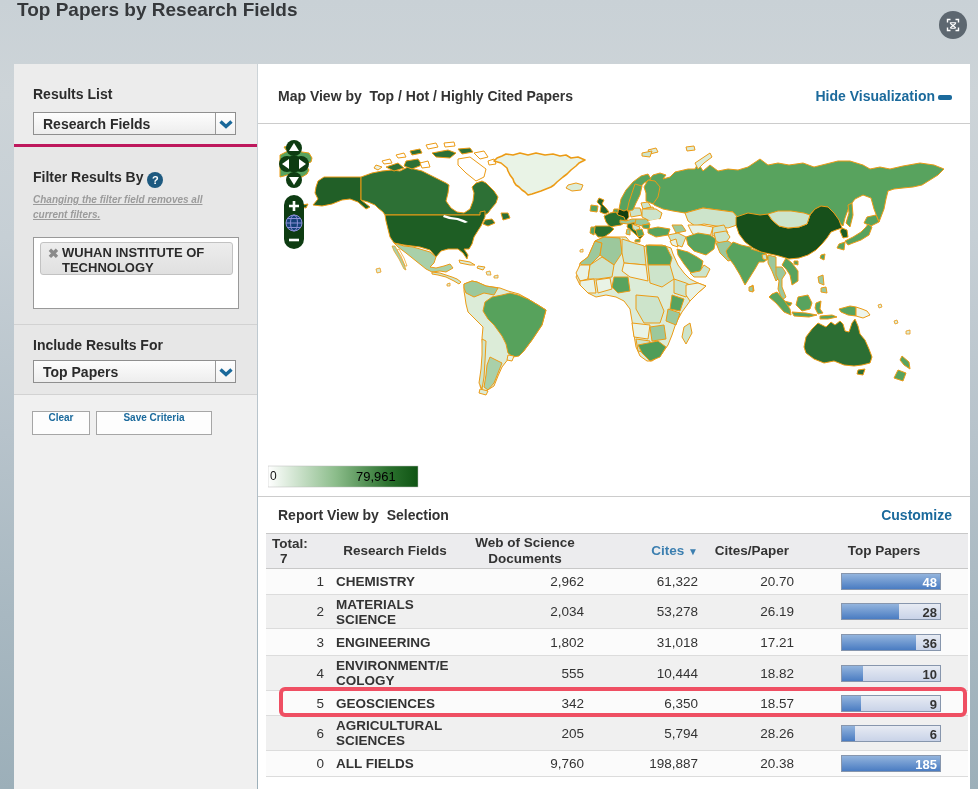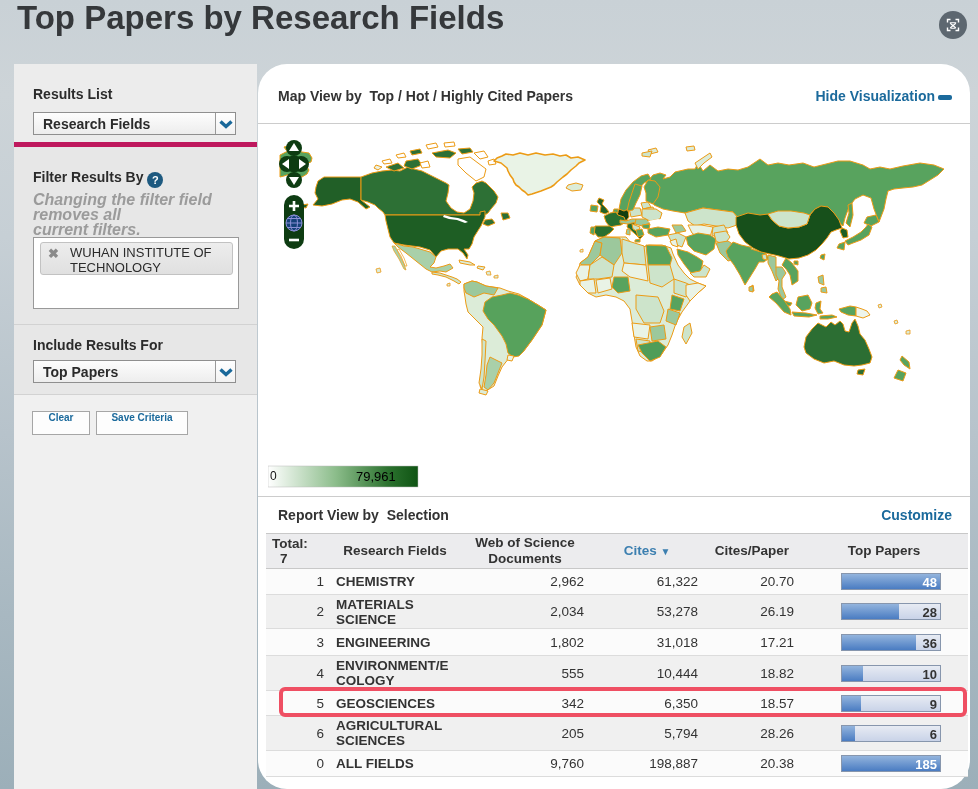--- a/index.html
+++ b/index.html
@@ -2,39 +2,39 @@
 <html><head>
 <meta charset="utf-8">
 <style>
 * { margin:0; padding:0; box-sizing:border-box; }
 html,body { width:978px; height:789px; overflow:hidden; }
 body {
   font-family:"Liberation Sans", sans-serif;
   background:linear-gradient(180deg,#c9d1d6 0%,#cdd4d8 12%,#c6cfd5 30%,#b7c3cb 55%,#a8b8c1 78%,#9cafb9 100%);
   position:relative;
 }
-.h1 { position:absolute; left:17px; top:-1px; font-size:33px; font-weight:bold; color:#35383b; letter-spacing:0px; }
+.h1 { position:absolute; left:17px; top:-1px; font-size:19px; font-weight:bold; color:#35383b; letter-spacing:0px; }
 .fsbtn { position:absolute; left:939px; top:11px; width:28px; height:28px; border-radius:50%; background:#5d6770; }
 .sidebar { position:absolute; left:14px; top:64px; width:243px; height:725px; background:#f0f0f0; }
-.sec1 { position:absolute; left:0; top:0; width:243px; height:83px; background:#ececec; border-bottom:5px solid #be185d; }
+.sec1 { position:absolute; left:0; top:0; width:243px; height:83px; background:#ececec; border-bottom:3px solid #be185d; }
 .sec2 { position:absolute; left:0; top:83px; width:243px; height:178px; background:#e7e7e7; border-bottom:1px solid #d2d2d2; }
 .sec3 { position:absolute; left:0; top:261px; width:243px; height:70px; background:#e7e7e7; border-bottom:1px solid #d2d2d2; }
 .slabel { font-size:14px; font-weight:bold; color:#2b2b2b; }
 .dd { position:absolute; left:19px; width:203px; height:23px; background:linear-gradient(#fdfdfd,#ededed); border:1px solid #8f8f8f; }
 .dd .txt { position:absolute; left:9px; top:3px; font-size:14px; font-weight:bold; color:#2b2b2b; }
 .dd .arr { position:absolute; right:0; top:0; width:20px; height:21px; background:linear-gradient(#ffffff,#f2f2f2); border-left:1px solid #999; }
 .qmark { display:inline-block; width:16px; height:16px; border-radius:50%; background:#1e5a80; color:#fff; font-size:11px; font-weight:bold; text-align:center; line-height:16px; vertical-align:-2px; }
-.ital { font-size:16px; font-style:italic; font-weight:bold; color:#9b9b9b; line-height:15px; }
+.ital { font-size:10px; font-style:italic; font-weight:bold; color:#9b9b9b; line-height:15px;text-decoration:underline; }
 .bluelink { color:#1b6a9c; font-weight:bold;margin-top:16px; }
 .listbox { position:absolute; left:19px; top:90px; width:206px; height:72px; background:#fff; border:1px solid #999; }
 .chip { position:absolute; left:6px; top:4px; width:193px; height:33px; background:linear-gradient(#ededed,#e0e0e0); border:1px solid #c2c2c2; border-radius:3px; }
 .chip .x { position:absolute; left:7px; top:3px; color:#8a8a8a; font-size:13px; font-weight:bold; }
-.chip .t { position:absolute; left:21px; top:2px; font-size:13px; font-weight:normal; color:#2b2b2b; line-height:15px;margin-left:8px; }
+.chip .t { position:absolute; left:21px; top:2px; font-size:13px; font-weight:bold; color:#2b2b2b; line-height:15px; }
 .btn { position:absolute; height:24px; background:#fdfdfd; border:1px solid #a6a6a6; color:#1b6a9c; font-weight:bold; font-size:10px; text-align:center; }
-.main { position:absolute; left:258px; top:64px; width:712px; height:725px; background:#ffffff;border-radius:29px; }
+.main { position:absolute; left:258px; top:64px; width:712px; height:725px; background:#ffffff; }
 .maphead { position:absolute; left:0; top:0; width:712px; height:60px; border-bottom:1px solid #cccccc; }
 .mh-t { position:absolute; left:20px; top:24px; font-size:14px; font-weight:bold; color:#333; }
 .hideviz { position:absolute; right:35px; top:24px; font-size:14px; font-weight:bold; color:#1b6a9c; }
 .minus { position:absolute; right:18px; top:31px; width:14px; height:5px; background:#1b6a9c; border-radius:2px; }
 .mapzone { position:absolute; left:0; top:61px; width:712px; height:372px; border-bottom:1px solid #cccccc; }
 .rephead { position:absolute; left:20px; top:443px; font-size:14px; font-weight:bold; color:#333;text-align:center; }
 .customize { position:absolute; right:18px; top:443px; font-size:14px; font-weight:bold; color:#1b6a9c; }
 table.rep { position:absolute; left:8px; top:469px; width:702px; border-collapse:collapse; table-layout:fixed; }
 table.rep th { background:#ececee; border-top:1px solid #c8c8c8; border-bottom:1px solid #c8c8c8; font-size:13.5px; color:#333; padding:0 6px; height:33px; line-height:16px; vertical-align:middle; }
 table.rep td { font-size:13.5px; color:#333; padding:0 6px; border-bottom:1px solid #dcdcdc; vertical-align:middle; }
@@ -86,21 +86,21 @@
   <div class="sec3">
     <div class="slabel" style="position:absolute;left:19px;top:12px;">Include Results For</div>
     <div class="dd" style="top:35px;">
       <div class="txt">Top Papers</div>
       <div class="arr"><svg width="20" height="21">
             <path d="M4.5 8.5 L10 13.5 L15.5 8.5" stroke="#19689a" stroke-width="3.4" fill="none"></path>
           </svg></div>
     </div>
   </div>
   <div class="btn" style="left:18px;top:347px;width:58px;">Clear</div>
-  <div class="btn" style="left:82px;top:347px;width:92px;">Save Criteria</div>
+  <div class="btn" style="left:82px;top:347px;width:116px;">Save Criteria</div>
 </div>
 
 <div class="main">
   <div class="maphead">
     <div class="mh-t">Map View by&nbsp; Top / Hot / Highly Cited Papers</div>
     <div class="hideviz">Hide Visualization</div>
     <div class="minus"></div>
   </div>
   <div class="mapzone">
     <svg width="712" height="372" viewBox="0 0 712 372" style="position:absolute;left:0;top:0;">
@@ -393,21 +393,21 @@
         <col style="width:130px">
         <col style="width:114px">
         <col style="width:96px">
         <col style="width:168px">
       </colgroup>
     <tbody>
         <tr style="height:35px;">
       <th style="text-align:left;padding-left:6px;line-height:15px;">Total:<br><span style="padding-left:8px;">7</span></th>
       <th style="text-align:center;">Research Fields</th>
       <th style="text-align:center;line-height:16px;">Web of Science<br>Documents</th>
-      <th style="text-align:center;color:#3c7fb0;">Cites <span style="font-size:10px;">▼</span></th>
+      <th style="text-align:right;color:#3c7fb0;">Cites <span style="font-size:10px;">▼</span></th>
       <th style="text-align:center;">Cites/Paper</th>
       <th style="text-align:center;">Top Papers</th>
     </tr>
     <tr class="odd" style="height:26px;">
           <td class="rank">1</td>
           <td class="fld">CHEMISTRY</td>
           <td class="num">2,962</td>
           <td class="num">61,322</td>
           <td class="num">20.70</td>
           <td>

